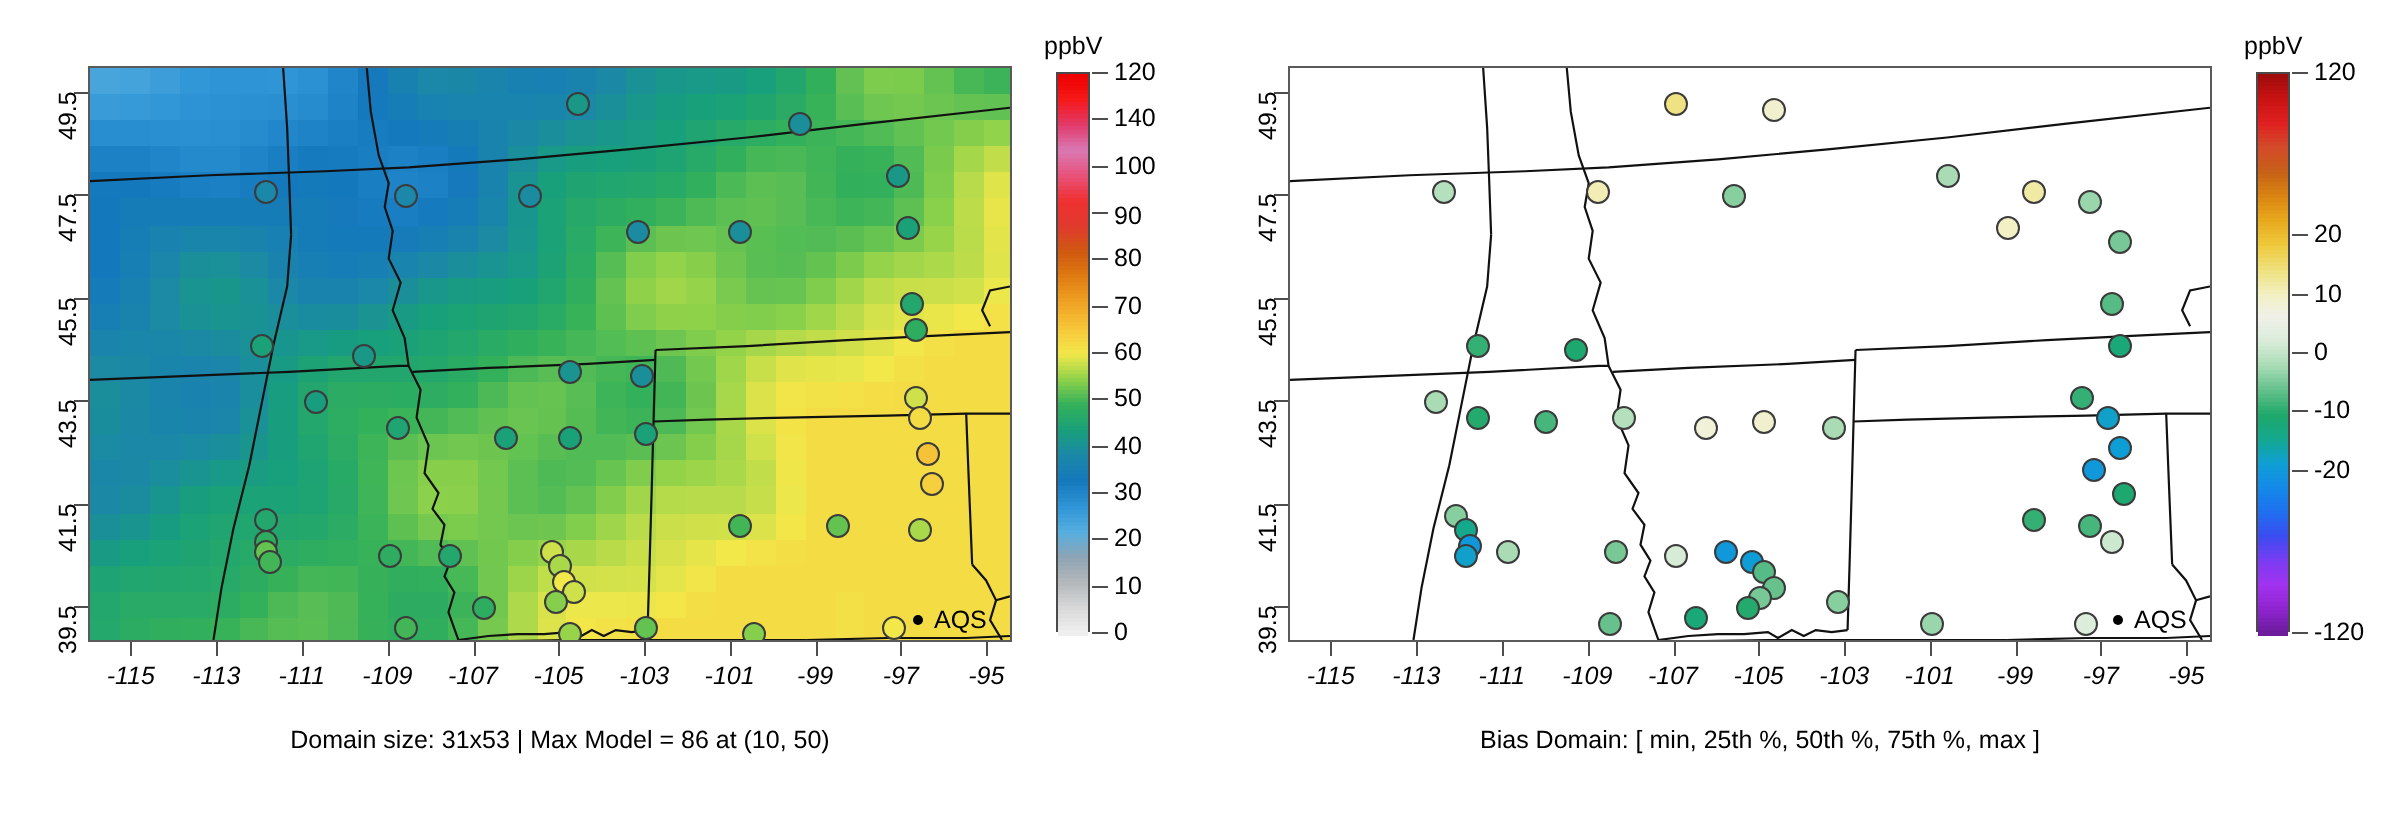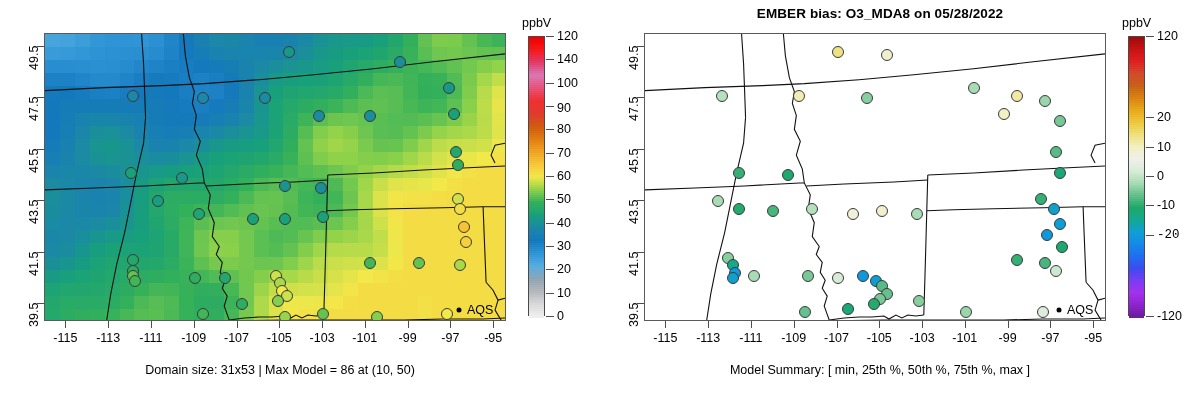--- a/index.html
+++ b/index.html
@@ -12,21 +12,21 @@
   .plotframe{position:absolute;left:44px;top:33px;width:462px;height:288px;border:1px solid #5a5a5a;box-sizing:border-box;overflow:hidden;background:#ffffff;}
   .rasterwrap{position:absolute;inset:0;overflow:hidden;}
   .rcell{position:absolute;}
   .mapsvg{position:absolute;inset:0;width:100%;height:100%;}
   .mk{position:absolute;width:12px;height:12px;border-radius:50%;border:1.1px solid #3b3b3b;box-sizing:border-box;transform:translate(-50%,-50%);}
   .aqsdot{position:absolute;width:5px;height:5px;border-radius:50%;background:#000;transform:translate(-50%,-50%);}
   .aqslab{position:absolute;font-size:12.5px;transform:translate(0,-50%);white-space:nowrap;}
   .ytick{position:absolute;right:0;width:7px;height:1px;background:#4d4d4d;}
   .ylab{position:absolute;right:10px;font-size:12.5px;transform:translate(0,-50%) rotate(-90deg);transform-origin:100% 50%;white-space:nowrap;}
   .xtick{position:absolute;top:0;width:1px;height:7px;background:#4d4d4d;}
-  .xlab{position:absolute;top:10px;font-size:12.5px;transform:translate(-50%,0);white-space:nowrap;}
+  .xlab{position:absolute;top:10px;font-size:12.5px;transform:translate(-50%,0);white-space:nowrap;font-style:italic;}
   .axisbox{position:absolute;}
   .cbwrap{position:absolute;}
   .cbbar{position:absolute;left:0;top:0;width:17px;height:280px;border:1px solid #4a4a4a;box-sizing:border-box;}
   .cbseg{position:absolute;left:0;width:100%;}
   .cbtick{position:absolute;left:18px;width:8px;height:1px;background:#4d4d4d;}
   .cbtlab{position:absolute;left:29px;font-size:12.5px;transform:translate(0,-50%);white-space:nowrap;}
   .cbunit{position:absolute;font-size:12.5px;white-space:nowrap;}
   .caption{position:absolute;left:0;width:560px;text-align:center;font-size:12.5px;line-height:15px;}
   .cap1{top:363px;}
   .cap2{top:379px;}
@@ -993,21 +993,20 @@
         <div class="cbtlab" style="top:46.7px;">100</div>
         <div class="cbtick" style="top:23.3px;"></div>
         <div class="cbtlab" style="top:23.3px;">140</div>
         <div class="cbtick" style="top:0.0px;"></div>
         <div class="cbtlab" style="top:0.0px;">120</div>
       </div>
     <div class="caption cap1">Domain size: 31x53 | Max Model = 86 at (10, 50)</div>
   </div>
 
   <div class="panel panel-right">
-    <div class="title">EMBER bias: O3_MDA8 on 05/28/2022</div>
     <div class="plotframe" id="frameR">
       <svg class="mapsvg" viewBox="0 0 462 288" preserveAspectRatio="none">
         <g fill="none" stroke="#111" stroke-width="1.1">
           <path d="M0,57 L60,54 L118,52 L160,50 L215,46 L270,41 L330,35 L390,28 L462,20"></path>
           <path d="M97,0 L99,30 L100,56 L101,84"></path>
           <path d="M101,84 L99,110 L92,140 L86,170 L80,200 L72,232 L66,262 L62,288"></path>
           <path d="M139,0 L141,22 L145,44 L150,58 L148,70 L152,82 L150,96 L156,108 L152,122 L158,136 L160,150 L166,162 L164,176 L170,190 L168,204 L175,214 L172,222 L178,230 L176,240 L181,248 L178,256 L183,264 L180,274 L185,288"></path>
           <path d="M185,288 L200,286 L215,285 L228,285 L240,284 L245,287 L252,283 L258,286 L264,283 L272,284 L280,283"></path>
           <path d="M280,283 L281,250 L282,215 L283,178 L284,142"></path>
           <path d="M284,142 L330,140 L380,137 L420,135 L462,133"></path>
@@ -1248,28 +1247,28 @@
           <div class="cbseg" style="top:268.00px;height:2.50px;background:rgb(139,35,202);"></div>
           <div class="cbseg" style="top:270.00px;height:2.50px;background:rgb(133,34,193);"></div>
           <div class="cbseg" style="top:272.00px;height:2.50px;background:rgb(127,32,184);"></div>
           <div class="cbseg" style="top:274.00px;height:2.50px;background:rgb(121,31,176);"></div>
           <div class="cbseg" style="top:276.00px;height:2.50px;background:rgb(115,29,167);"></div>
           <div class="cbseg" style="top:278.00px;height:2.50px;background:rgb(109,28,158);"></div>
         </div>
         <div class="cbtick" style="top:280.0px;"></div>
         <div class="cbtlab" style="top:280.0px;">-120</div>
         <div class="cbtick" style="top:198.8px;"></div>
-        <div class="cbtlab" style="top:198.8px;font-family:Liberation Mono, monospace;">-20</div>
+        <div class="cbtlab" style="top:198.8px;">-20</div>
         <div class="cbtick" style="top:169.4px;"></div>
         <div class="cbtlab" style="top:169.4px;">-10</div>
         <div class="cbtick" style="top:140.0px;"></div>
         <div class="cbtlab" style="top:140.0px;">0</div>
         <div class="cbtick" style="top:110.6px;"></div>
         <div class="cbtlab" style="top:110.6px;">10</div>
         <div class="cbtick" style="top:81.2px;"></div>
         <div class="cbtlab" style="top:81.2px;">20</div>
         <div class="cbtick" style="top:0.0px;"></div>
         <div class="cbtlab" style="top:0.0px;">120</div>
       </div>
-    <div class="caption cap1">Model Summary: [ min, 25th %, 50th %, 75th %, max ]</div>
+    <div class="caption cap1">Bias Domain: [ min, 25th %, 50th %, 75th %, max ]</div>
   </div>
 
 </div>
 
 </body></html>

